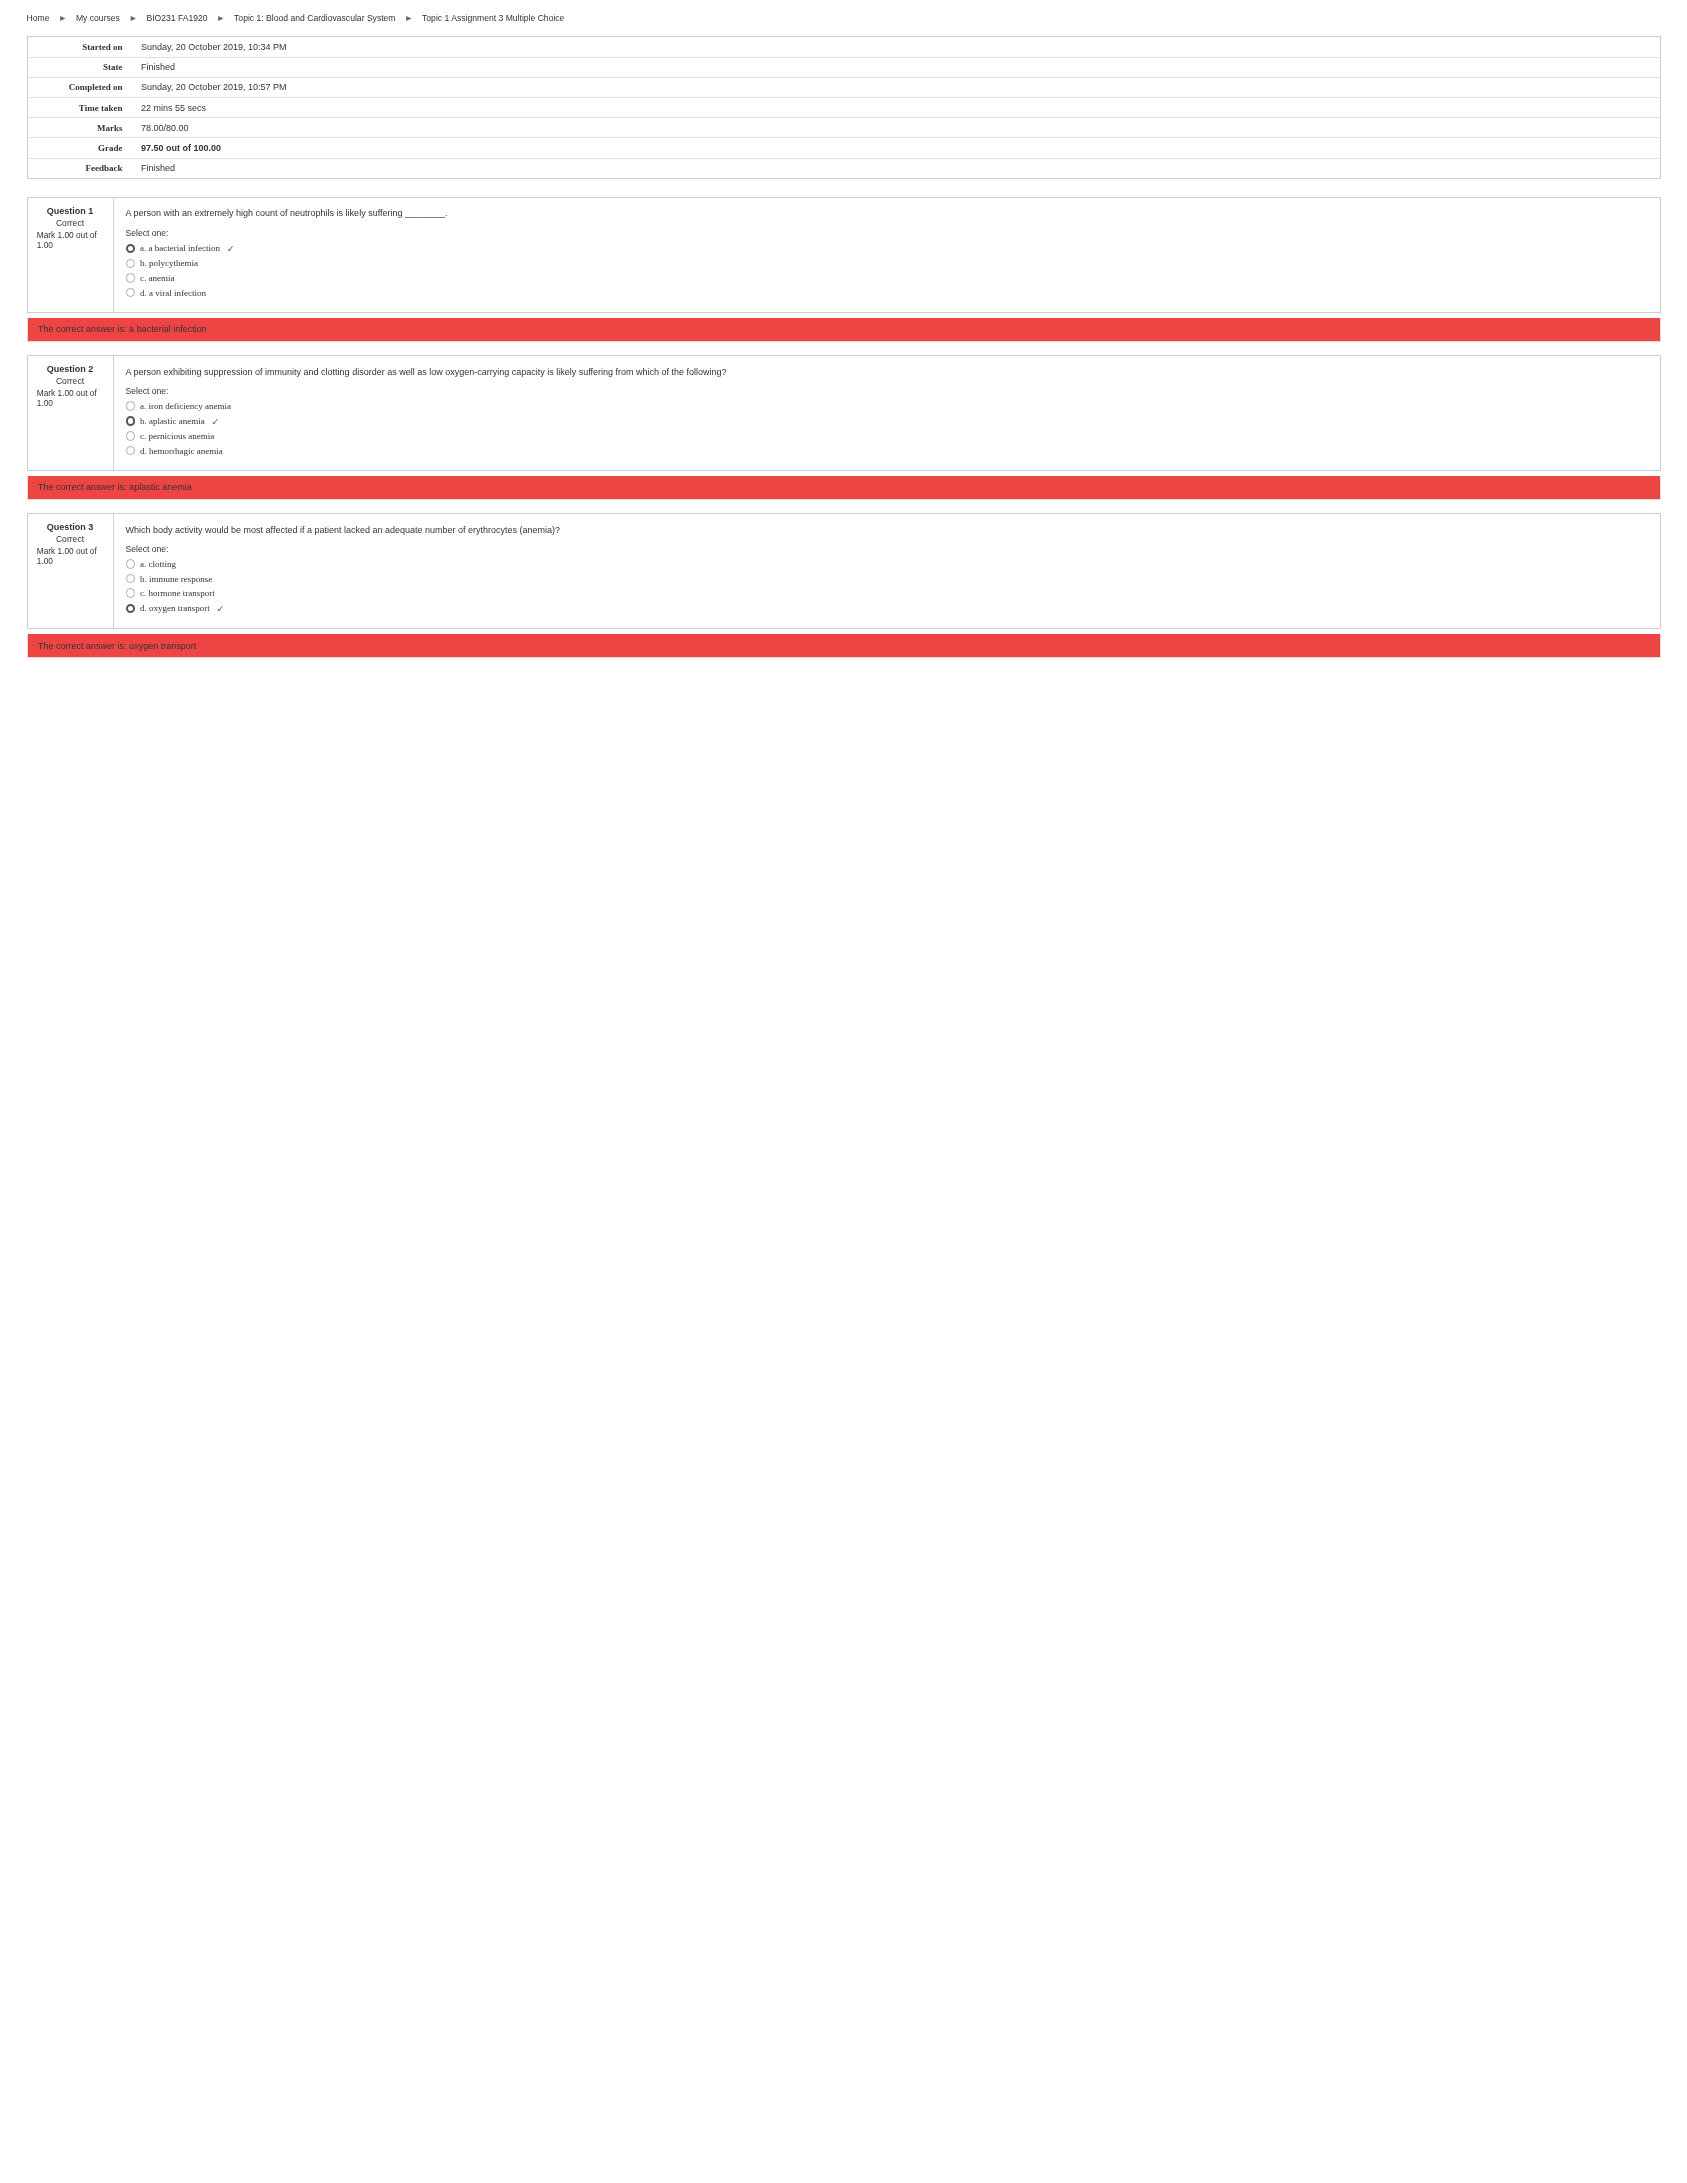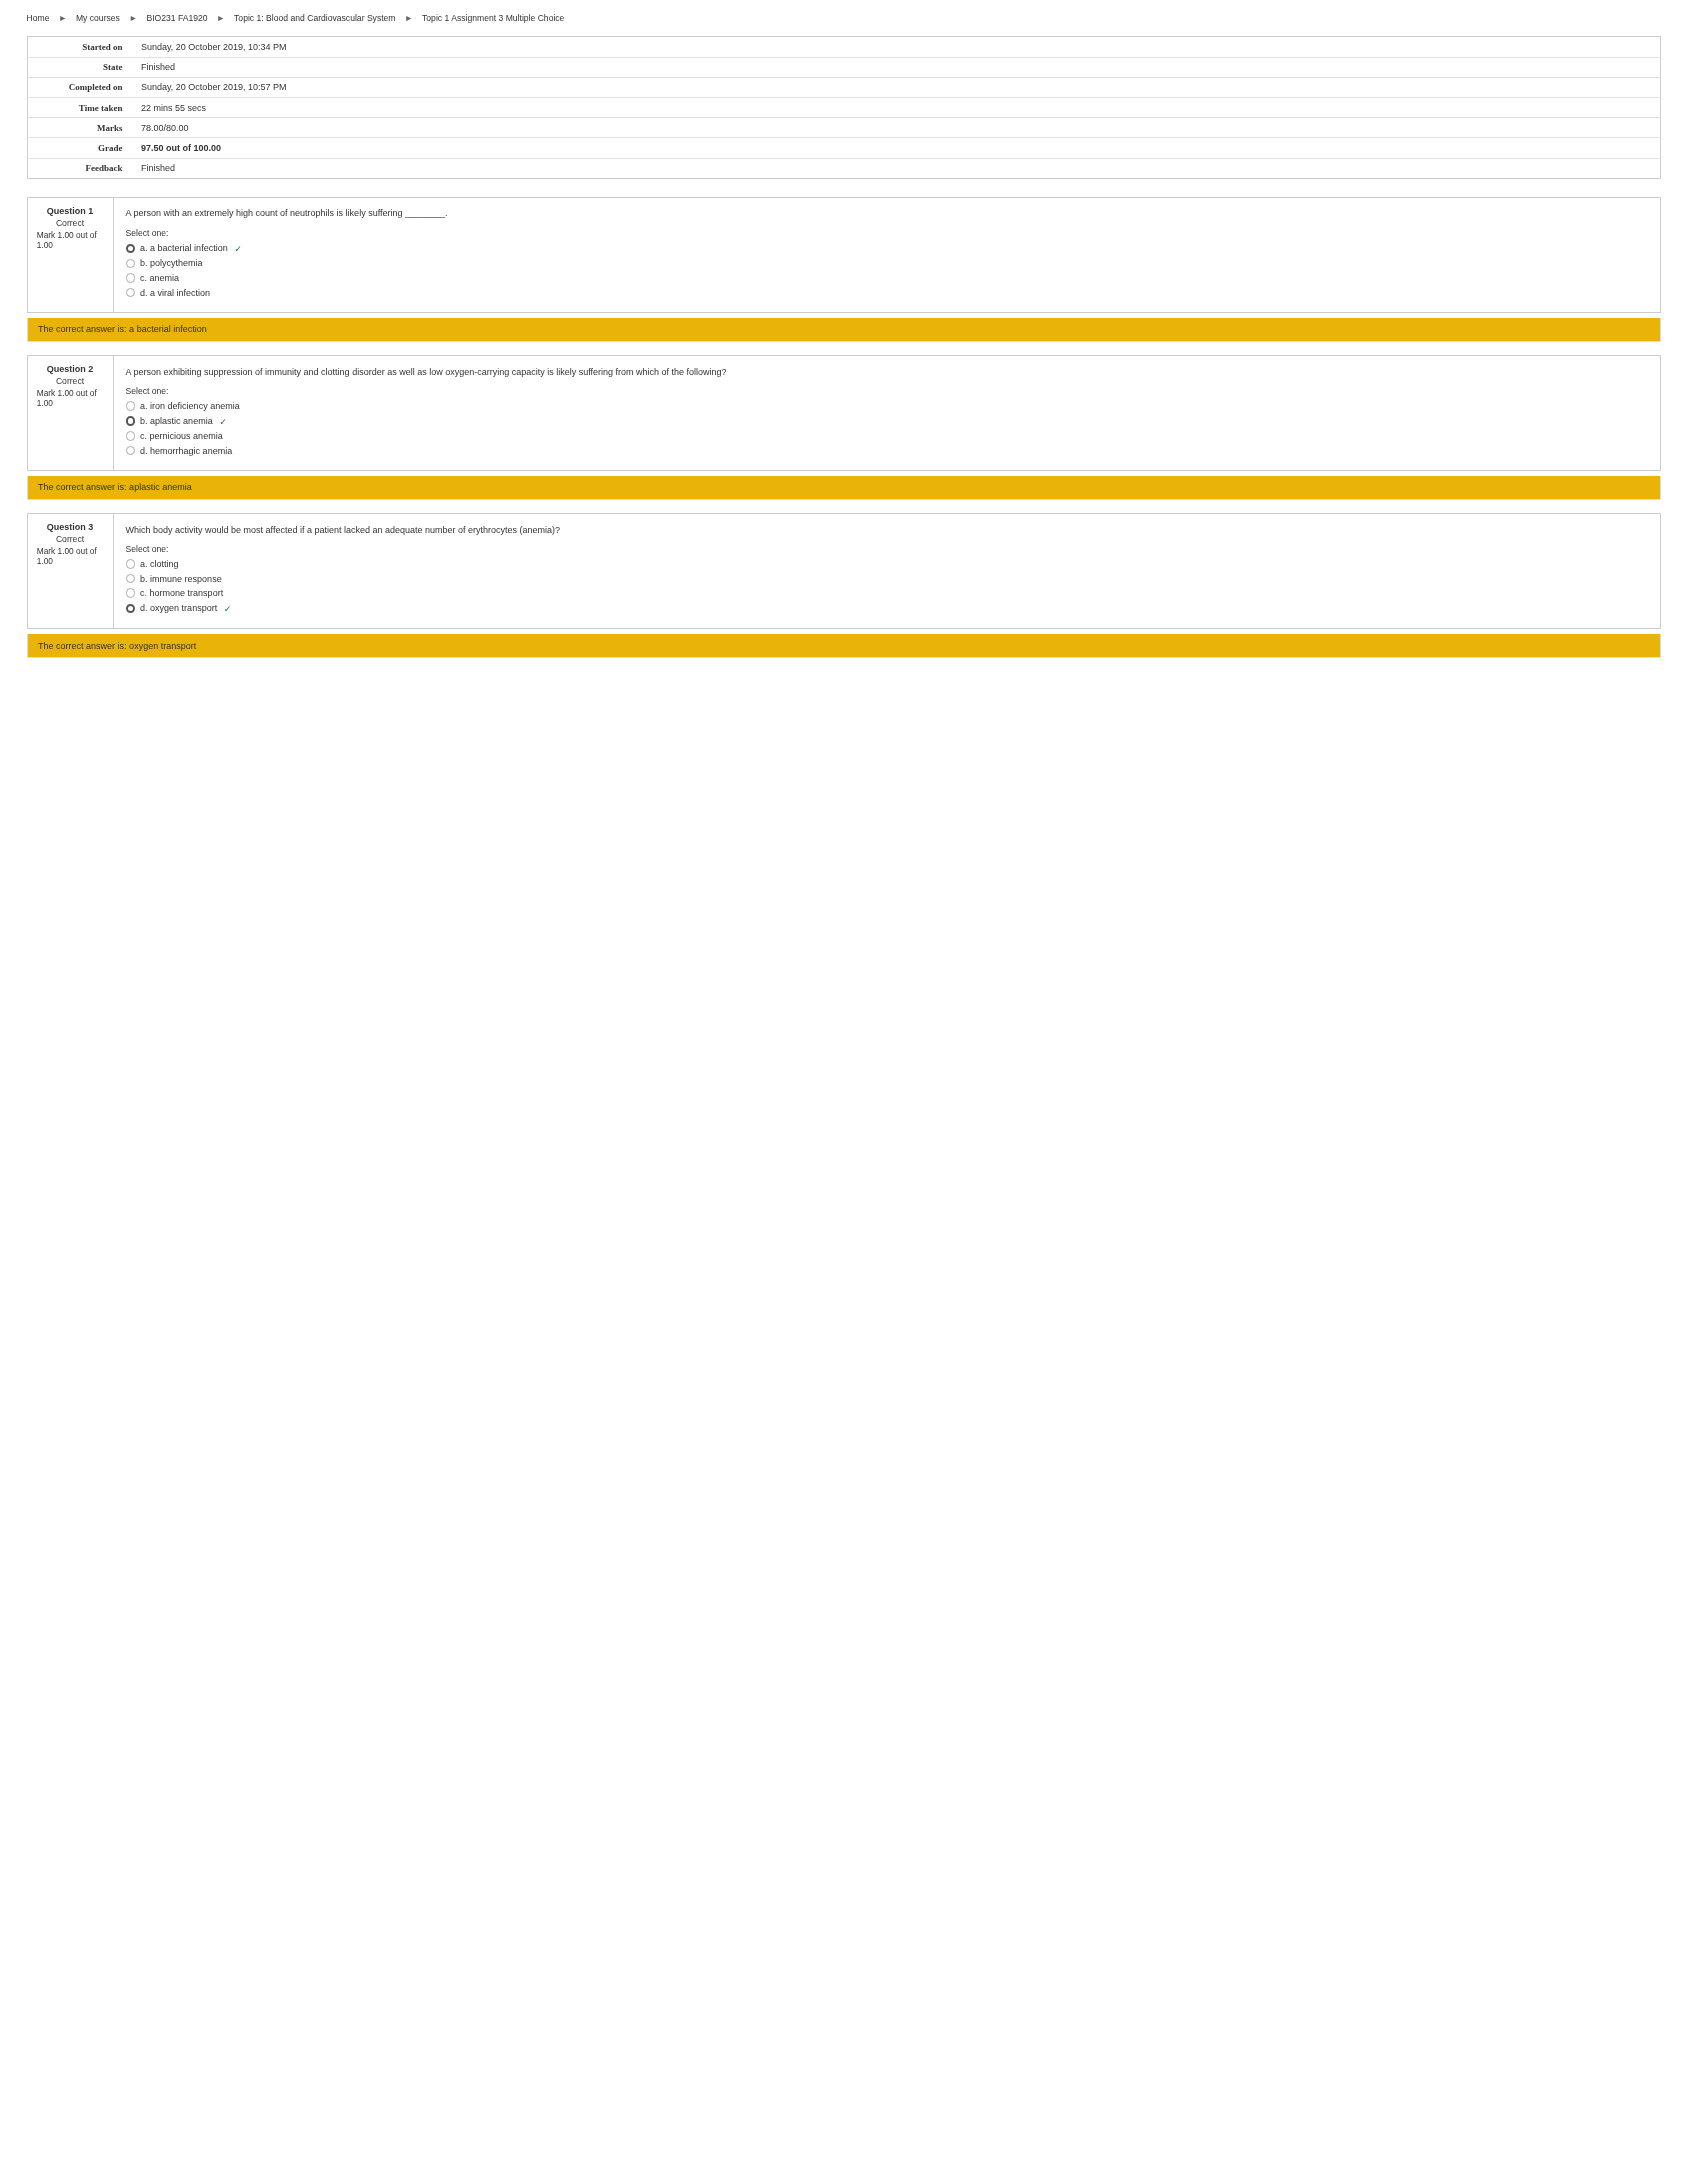--- a/index.html
+++ b/index.html
@@ -93,20 +93,21 @@
     .options-list {
       list-style: none;
       padding: 0;
     }
     .options-list li {
       display: flex;
       align-items: center;
       gap: 5.3px;
       margin-bottom: 4.6px;
       font-size: 9px;
+      font-family: Liberation Serif, serif;
     }
     .radio-circle {
       width: 9.3px;
       height: 9.3px;
       border-radius: 50%;
       border: 1px solid #aaa;
       background: #fff;
       display: inline-block;
       flex-shrink: 0;
     }
@@ -115,21 +116,21 @@
       background: #fff;
     }
     .check-green {
       color: #2a7a2a;
       font-size: 9.3px;
       margin-left: 1.3px;
     }
 
     
     .correct-answer-box {
-      background: #eab308;
+      background: #ef4444;
       border: 0.7px solid #ddd;
       border-top: none;
       padding: 6.6px 10.6px;
       font-size: 9px;
       color: #333;
       margin-bottom: 13.2px;
     }
   </style>
 </head>
 <body>

